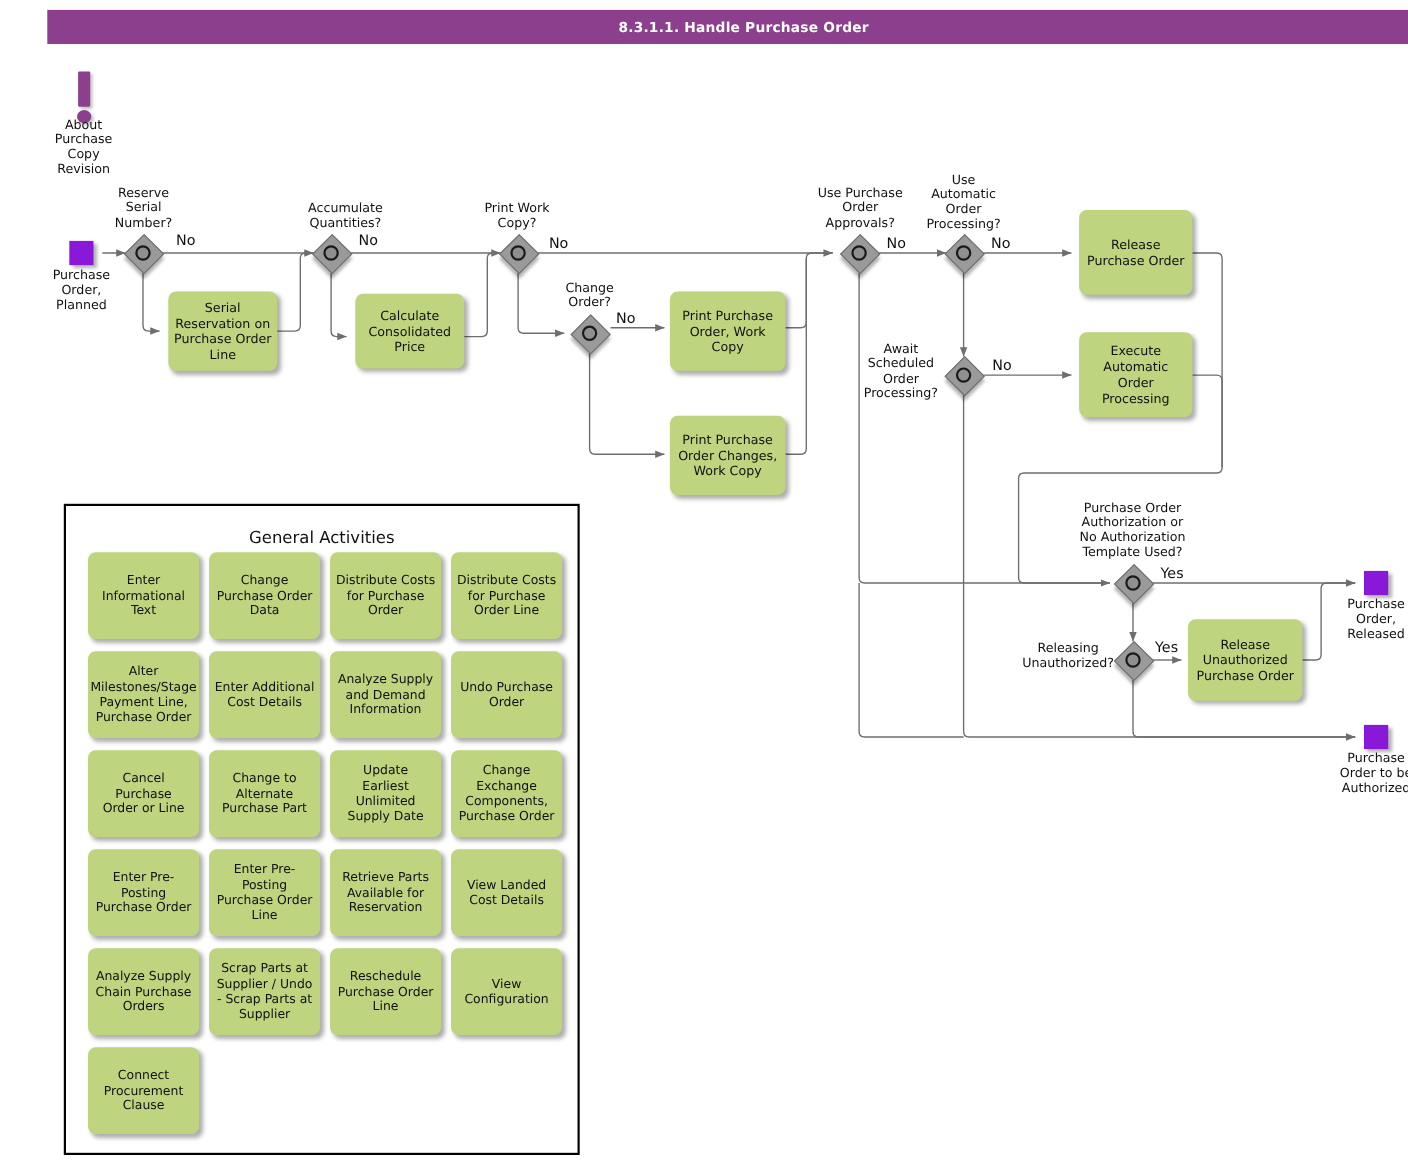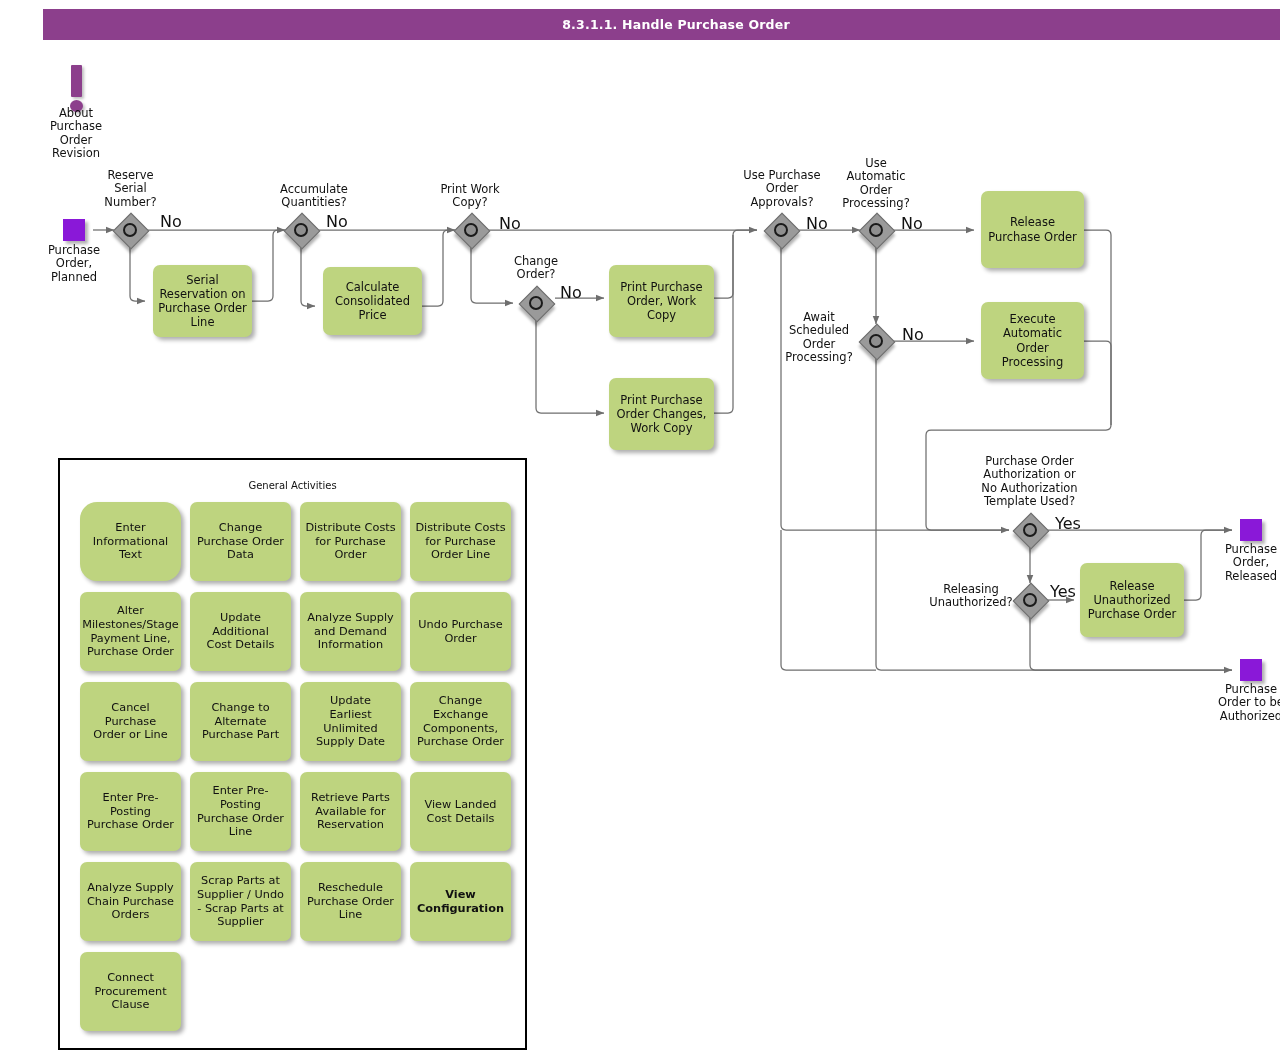--- a/index.html
+++ b/index.html
@@ -63,21 +63,21 @@
   }
 
   
   .lbl{
     position:absolute;text-align:center;color:#111111;
     font-size:11.5px;line-height:13.4px;
     font-family:"DejaVu Sans", sans-serif;
     white-space:pre-line;
   }
   .flowlbl{
-    position:absolute;color:#111;font-size:16px;
+    position:absolute;color:#111;font-size:13px;
     font-family:"DejaVu Sans", sans-serif;
   }
 
   
   .noteicon{position:absolute;}
   .noteicon .bar{
     position:absolute;left:9px;top:0;width:11px;height:32px;
     background:#8c3f8c;border-radius:1px;
     box-shadow:2px 2px 3px rgba(0,0,0,.25);
   }
@@ -87,21 +87,21 @@
     box-shadow:2px 2px 3px rgba(0,0,0,.25);
   }
 
   
   .panel{
     position:absolute;border:2px solid #000000;background:#ffffff;
     box-sizing:border-box;
   }
   .panel-title{
     position:absolute;width:100%;text-align:center;
-    font-size:10px;color:#111;top:20px;
+    font-size:15px;color:#111;top:20px;
     font-family:"DejaVu Sans", sans-serif;
   }
   .grid{position:absolute;left:20px;top:42px;display:grid;
         grid-template-columns:repeat(4,101px);
         grid-auto-rows:79px;
         column-gap:9px;row-gap:11px;}
   .grid .activity{position:relative;width:101px;height:79px;font-size:11.3px;line-height:13.6px;}
 </style>
 </head>
 <body>
@@ -175,21 +175,21 @@
       <path d="M994,618 L994,665 Q994,670 999,670 L1196,670"></path>
     </g>
   </svg>
 
   <div class="noteicon node" style="left:26px;top:65px;width:30px;height:48px;">
     <div class="bar"></div>
     <div class="dot"></div>
   </div>
   <div class="lbl" style="left: 0px; top: 107px; width: 80px; white-space: pre-line;">About
 Purchase
-Order
+Copy
 Revision</div>
 
   <div class="node evt" style="left:27px;top:219px;"></div>
   <div class="lbl" style="left: 0px; top: 244px; width: 76px; white-space: pre-line;">Purchase
 Order,
 Planned</div>
 
   <div class="node gateway" style="left:80px;top:216px;">
     <div class="dia"></div>
     <div class="ring"></div>
@@ -304,37 +304,37 @@
 Released</div>
 
   <div class="node evt" style="left:1204px;top:659px;"></div>
   <div class="lbl" style="left: 1164px; top: 683px; width: 102px; white-space: pre-line;">Purchase
 Order to be
 Authorized</div>
 
   <div class="panel" style="left:22px;top:458px;width:469px;height:592px;">
     <div class="panel-title">General Activities</div>
     <div class="grid" id="ga-grid">
-        <div class="activity" style="white-space: pre-line; border-radius: 17px;">Enter
+        <div class="activity" style="white-space: pre-line;">Enter
 Informational
 Text</div>
         <div class="activity" style="white-space: pre-line;">Change
 Purchase Order
 Data</div>
         <div class="activity" style="white-space: pre-line;">Distribute Costs
 for Purchase
 Order</div>
         <div class="activity" style="white-space: pre-line;">Distribute Costs
 for Purchase
 Order Line</div>
         <div class="activity" style="white-space: pre-line;">Alter
 Milestones/Stage
 Payment Line,
 Purchase Order</div>
-        <div class="activity" style="white-space: pre-line;">Update Additional
+        <div class="activity" style="white-space: pre-line;">Enter Additional
 Cost Details</div>
         <div class="activity" style="white-space: pre-line;">Analyze Supply
 and Demand
 Information</div>
         <div class="activity" style="white-space: pre-line;">Undo Purchase
 Order</div>
         <div class="activity" style="white-space: pre-line;">Cancel Purchase
 Order or Line</div>
         <div class="activity" style="white-space: pre-line;">Change to
 Alternate
@@ -362,21 +362,21 @@
         <div class="activity" style="white-space: pre-line;">Analyze Supply
 Chain Purchase
 Orders</div>
         <div class="activity" style="white-space: pre-line;">Scrap Parts at
 Supplier / Undo
 - Scrap Parts at
 Supplier</div>
         <div class="activity" style="white-space: pre-line;">Reschedule
 Purchase Order
 Line</div>
-        <div class="activity" style="white-space: pre-line; font-weight: bold;">View
+        <div class="activity" style="white-space: pre-line;">View
 Configuration</div>
         <div class="activity" style="white-space: pre-line;">Connect
 Procurement
 Clause</div>
       </div>
   </div>
 
 </div>
 
 </body></html>

